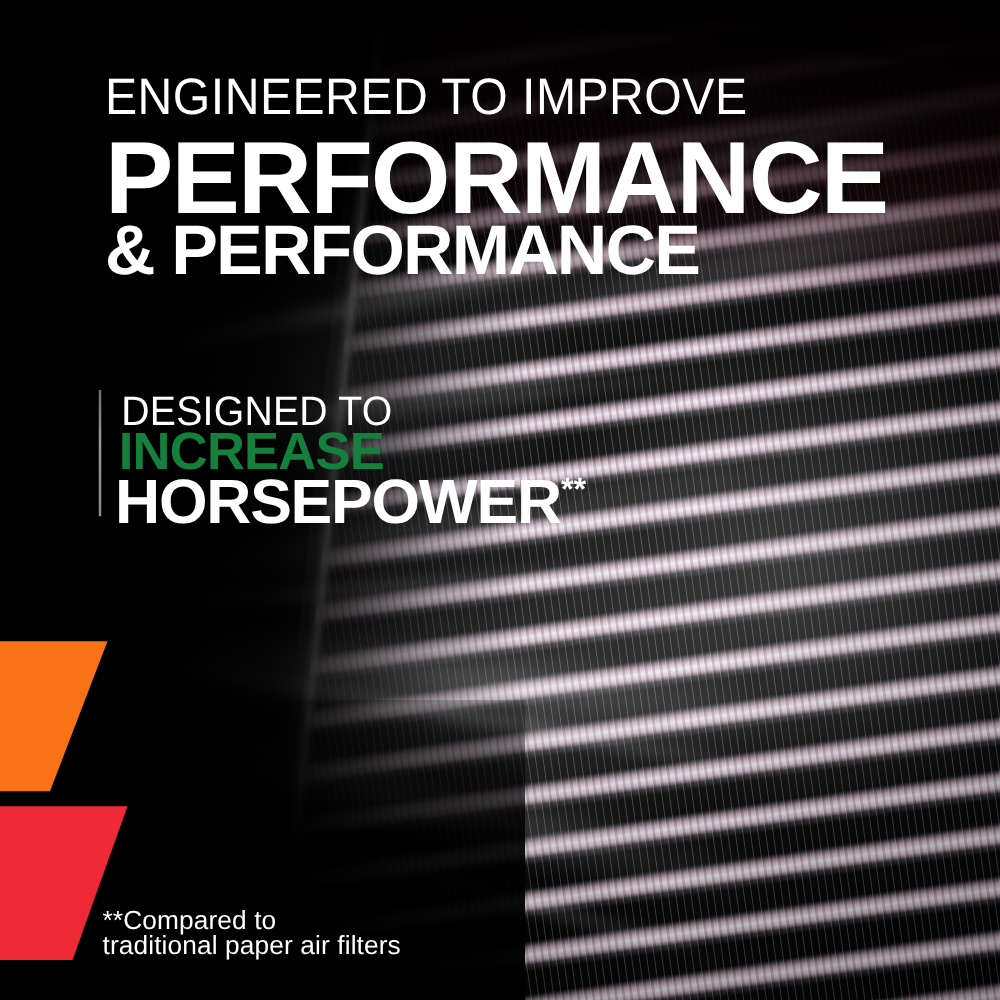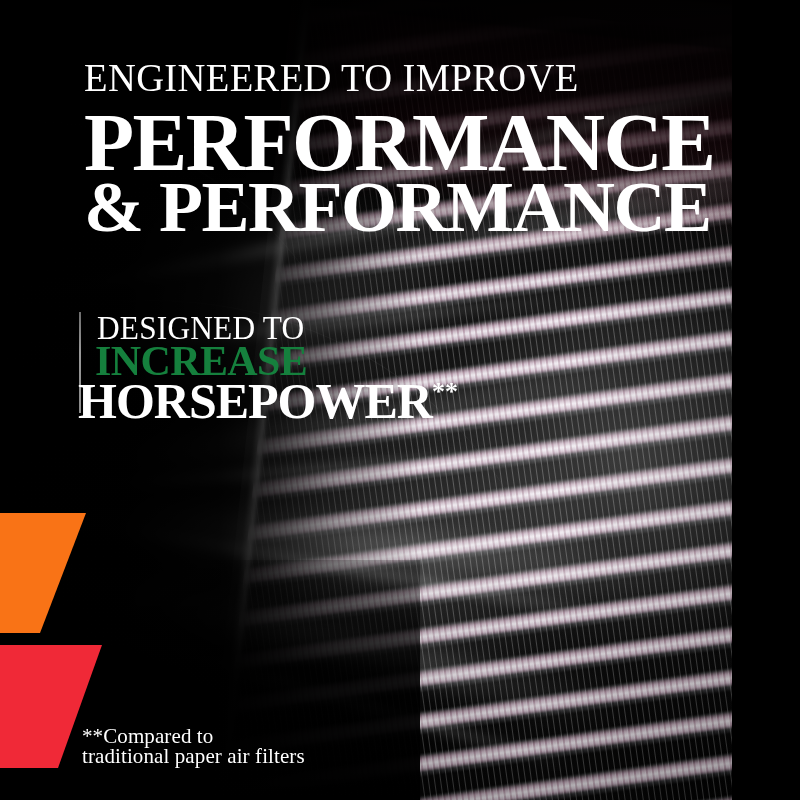--- a/index.html
+++ b/index.html
@@ -4,25 +4,24 @@
 <title>Engineered To Improve</title>
 <style>
   html,body{margin:0;padding:0;background:#000;}
   body{
     font-family:"Liberation Sans","DejaVu Sans",sans-serif;
     -webkit-font-smoothing:antialiased;
   }
 
   #stage{
     position:relative;
-    width:732px;height:800px;
+    width:800px;height:800px;
     overflow:hidden;
     background:#000;
     user-select:none;
-    font-family:Liberation Serif, serif;
   }
 
   
   .layer{position:absolute;top:0;left:0;width:800px;height:800px;}
 
   
   
   #filter-photo{
     position:absolute;
     left:250px; top:-70px;
@@ -241,21 +240,21 @@
     left:84px;
     font-weight:700;
     color:#fff;
     line-height:.92;
     letter-spacing:-1.5px;
     white-space:nowrap;
     transform:scaleX(1.0);
     transform-origin:0 50%;
   }
   #h1a{top:105px;font-size:82px;}
-  #h1b{top:174px;font-size:72px;}
+  #h1b{top:174px;font-size:56px;}
 
   #rule{
     position:absolute;
     left:79px; top:312px;
     width:2px; height:101px;
     background:linear-gradient(180deg,#6e6e6e,#9a9a9a 40%,#8a8a8a 100%);
   }
 
   .sub1{
     position:absolute;
@@ -274,21 +273,21 @@
     left:95px; top:340px;
     font-size:42px;
     font-weight:700;
     letter-spacing:-.6px;
     color:#15803d;
     line-height:1;
     white-space:nowrap;
   }
   .sub3{
     position:absolute;
-    left:78px; top:376px;
+    left:92px; top:376px;
     font-size:50px;
     font-weight:700;
     letter-spacing:-1px;
     color:#fff;
     line-height:1;
     white-space:nowrap;
   }
   .sup{
     font-size:26px;
     vertical-align:super;

